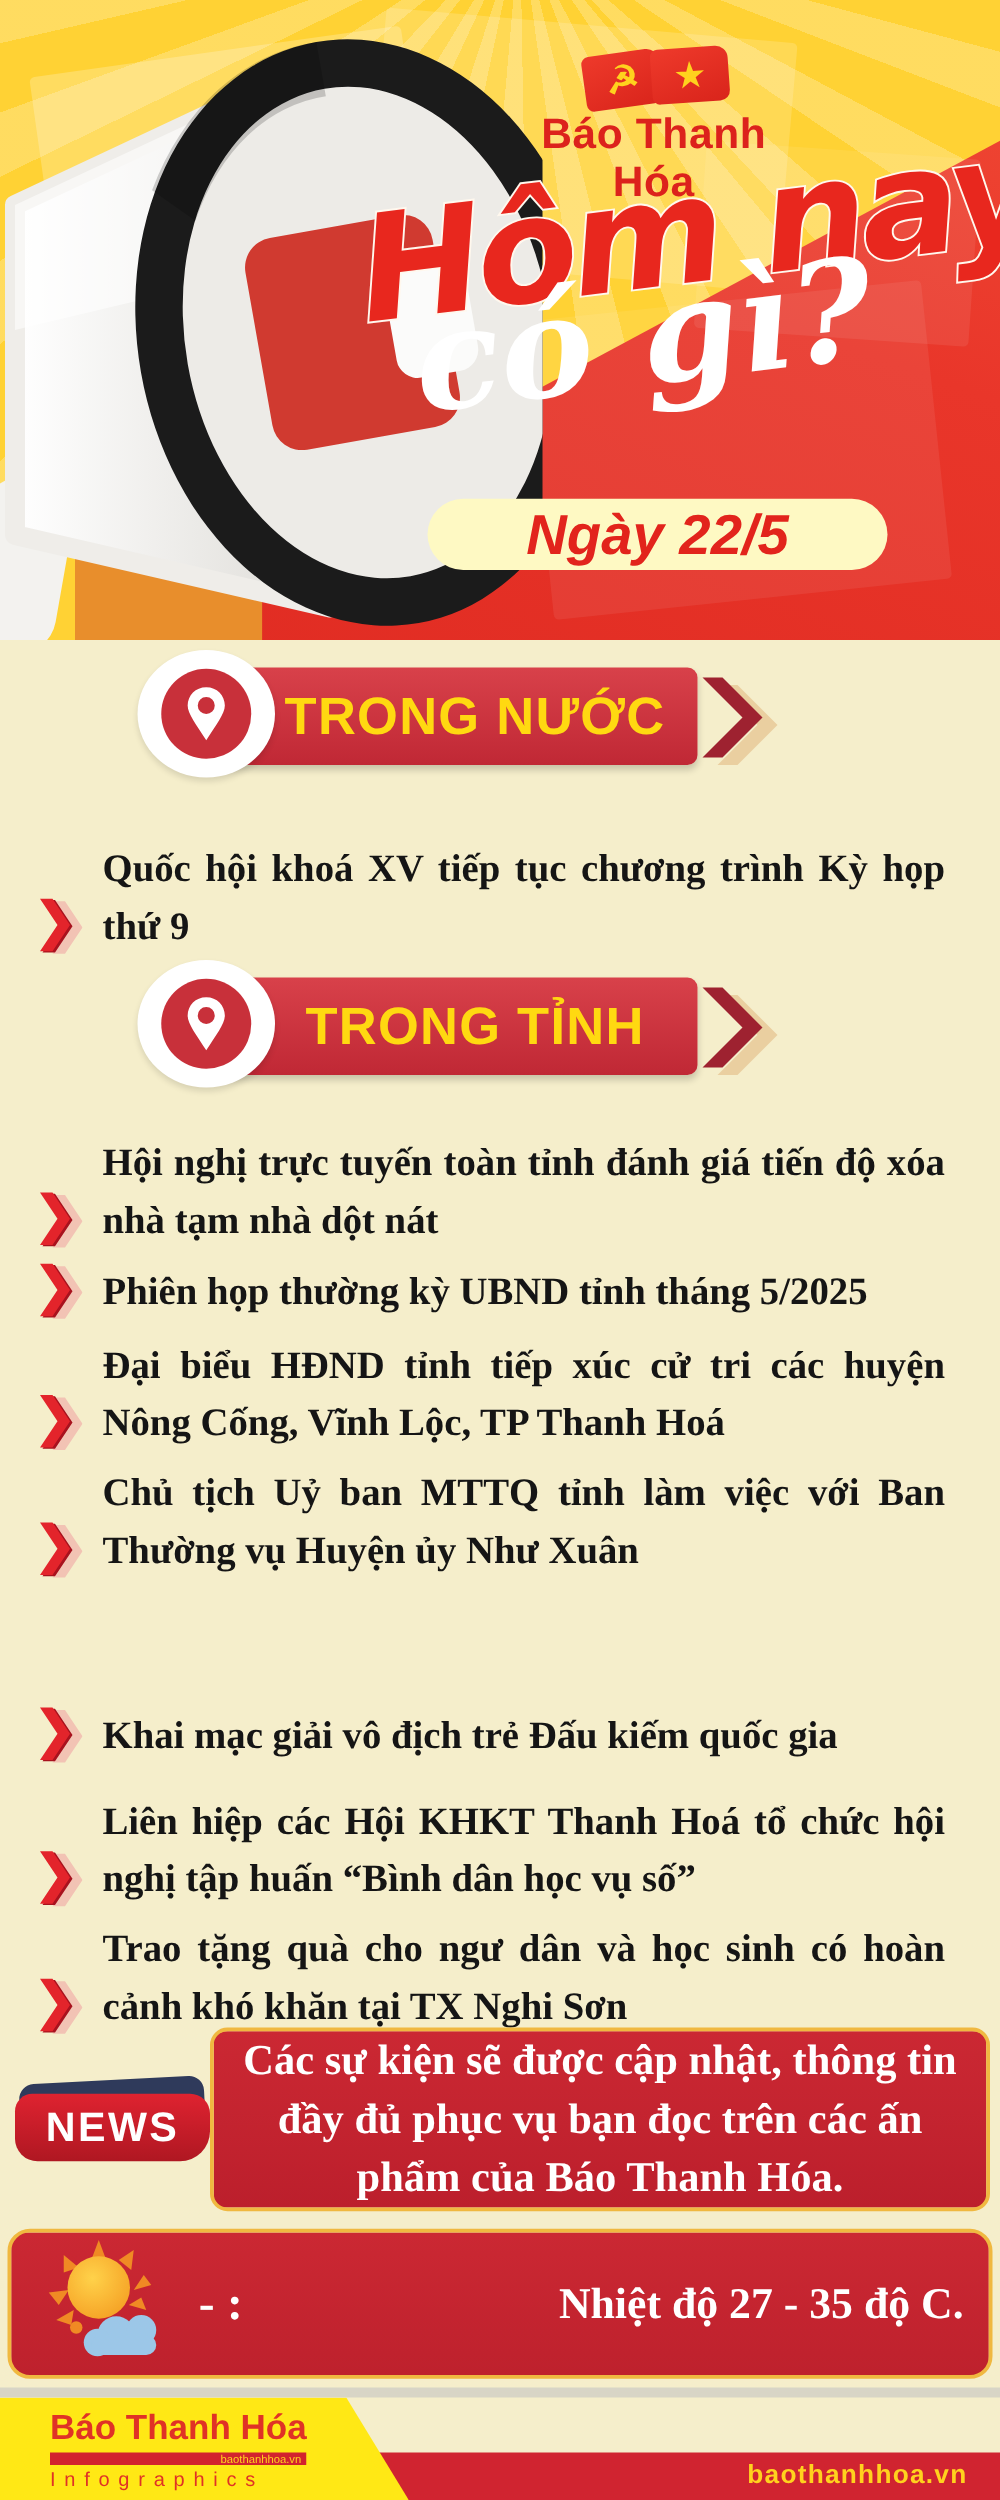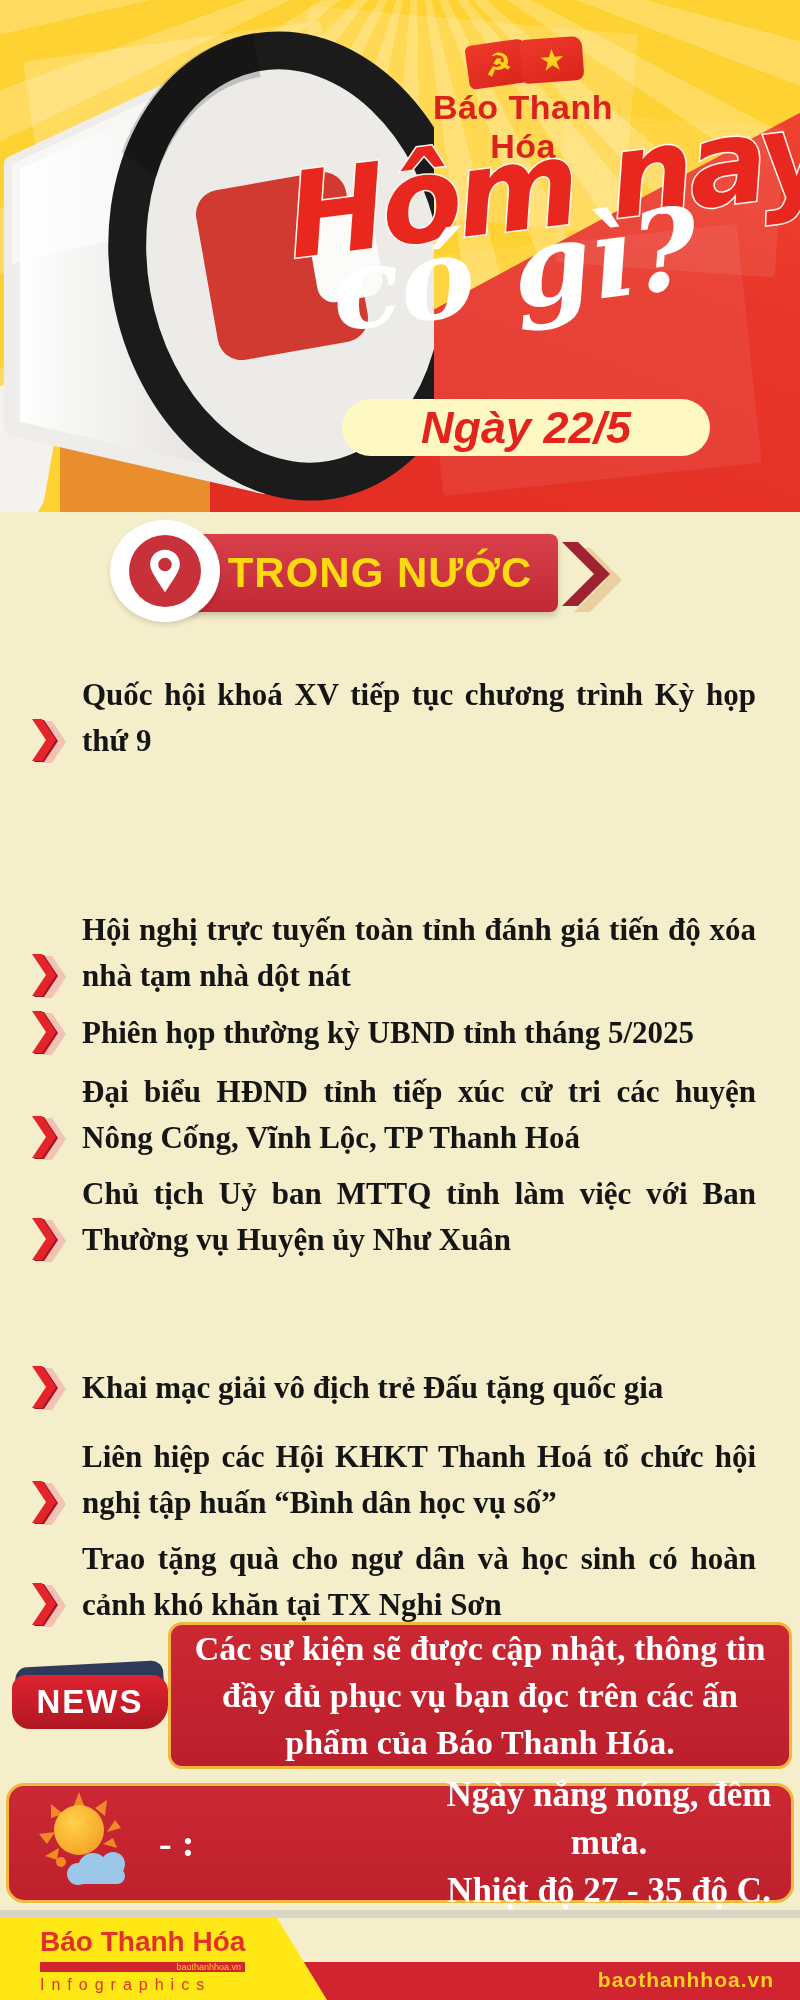--- a/index.html
+++ b/index.html
@@ -173,20 +173,37 @@
 
   <div class="bullet bt0">
     <svg class="chev" width="36" height="46" viewBox="0 0 36 46">
       <path d="M10 7 L24 28 L10 49 L20 49 L34 28 L20 7 Z" fill="#F2C3B4" transform="translate(2,-4)"></path>
       <path d="M4 2 L18 23 L4 44 L14 44 L28 23 L14 2 Z" fill="#A8121E"></path>
       <path d="M4 2 L18 23 L4 44 L14 44 L28 23 L14 2 Z" fill="#E3242B" transform="translate(-2,-1)"></path>
     </svg>
     <div class="btext">Quốc hội khoá XV tiếp tục chương trình Kỳ họp thứ 9</div>
   </div>
 
+  <div class="banner pos2">
+    <div class="bar"></div>
+    <svg class="arrow-shadow" width="80" height="72" viewBox="0 0 60 72">
+      <path d="M8 4 L40 36 L8 68 L24 68 L56 36 L24 4 Z" fill="#EACFA0"></path>
+    </svg>
+    <svg class="arrow" width="80" height="72" viewBox="0 0 60 72">
+      <path d="M8 4 L40 36 L8 68 L24 68 L56 36 L24 4 Z" fill="#9E2230"></path>
+    </svg>
+    <div class="label">TRONG TỈNH</div>
+    <div class="pin-badge">
+      <div class="pin-circle">
+        <svg width="34" height="46" viewBox="0 0 24 32">
+          <path fill-rule="evenodd" fill="#FFFFFF" d="M12 1 C6 1 1.5 5.6 1.5 11.4 C1.5 16 6.5 22.5 12 31 C17.5 22.5 22.5 16 22.5 11.4 C22.5 5.6 18 1 12 1 Z M12 16.2 A4.8 4.8 0 1 1 12 6.6 A4.8 4.8 0 0 1 12 16.2 Z"></path>
+        </svg>
+      </div>
+    </div>
+  </div>
 
   <div class="bullet bt1">
     <svg class="chev" width="36" height="46" viewBox="0 0 36 46">
       <path d="M10 7 L24 28 L10 49 L20 49 L34 28 L20 7 Z" fill="#F2C3B4" transform="translate(2,-4)"></path>
       <path d="M4 2 L18 23 L4 44 L14 44 L28 23 L14 2 Z" fill="#A8121E"></path>
       <path d="M4 2 L18 23 L4 44 L14 44 L28 23 L14 2 Z" fill="#E3242B" transform="translate(-2,-1)"></path>
     </svg>
     <div class="btext">Hội nghị trực tuyến toàn tỉnh đánh giá tiến độ xóa nhà tạm nhà dột nát</div>
   </div>
 
@@ -217,21 +234,21 @@
     <div class="btext">Chủ tịch Uỷ ban MTTQ tỉnh làm việc với Ban Thường vụ Huyện ủy Như Xuân</div>
   </div>
 
 
   <div class="bullet bt6">
     <svg class="chev" width="36" height="46" viewBox="0 0 36 46">
       <path d="M10 7 L24 28 L10 49 L20 49 L34 28 L20 7 Z" fill="#F2C3B4" transform="translate(2,-4)"></path>
       <path d="M4 2 L18 23 L4 44 L14 44 L28 23 L14 2 Z" fill="#A8121E"></path>
       <path d="M4 2 L18 23 L4 44 L14 44 L28 23 L14 2 Z" fill="#E3242B" transform="translate(-2,-1)"></path>
     </svg>
-    <div class="btext">Khai mạc giải vô địch trẻ Đấu tặng quốc gia</div>
+    <div class="btext">Khai mạc giải vô địch trẻ Đấu kiếm quốc gia</div>
   </div>
 
   <div class="bullet bt7">
     <svg class="chev" width="36" height="46" viewBox="0 0 36 46">
       <path d="M10 7 L24 28 L10 49 L20 49 L34 28 L20 7 Z" fill="#F2C3B4" transform="translate(2,-4)"></path>
       <path d="M4 2 L18 23 L4 44 L14 44 L28 23 L14 2 Z" fill="#A8121E"></path>
       <path d="M4 2 L18 23 L4 44 L14 44 L28 23 L14 2 Z" fill="#E3242B" transform="translate(-2,-1)"></path>
     </svg>
     <div class="btext">Liên hiệp các Hội KHKT Thanh Hoá tổ chức hội nghị tập huấn “Bình dân học vụ số”</div>
   </div>
@@ -277,21 +294,20 @@
         <circle cx="82" cy="74" r="12"></circle>
         <circle cx="47" cy="84" r="11"></circle>
         <rect x="42" y="78" width="52" height="16" rx="8"></rect>
       </g>
     </svg>
     <div class="weather-label">
       <span>-</span>
       <span>:</span>
     </div>
     <div class="weather-text">
-      <span>Ngày nắng nóng, đêm mưa.</span>
       <span>Nhiệt độ 27 - 35 độ C.</span>
     </div>
   </div>
 
   <div class="footer-shadow"></div>
   <div class="footer-redbar"></div>
   <div class="footer-url">baothanhhoa.vn</div>
   <div class="footer-yellow">
     <div class="fy-brand">Báo Thanh Hóa</div>
     <div class="fy-bar">

